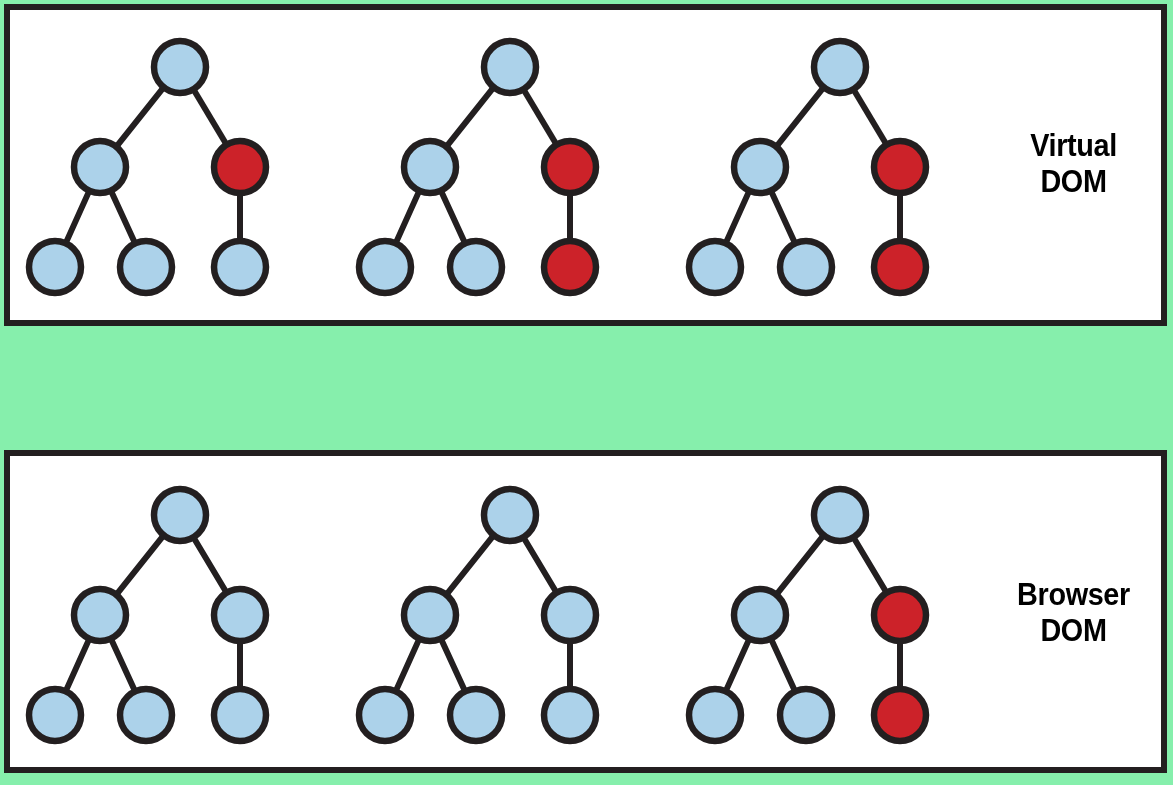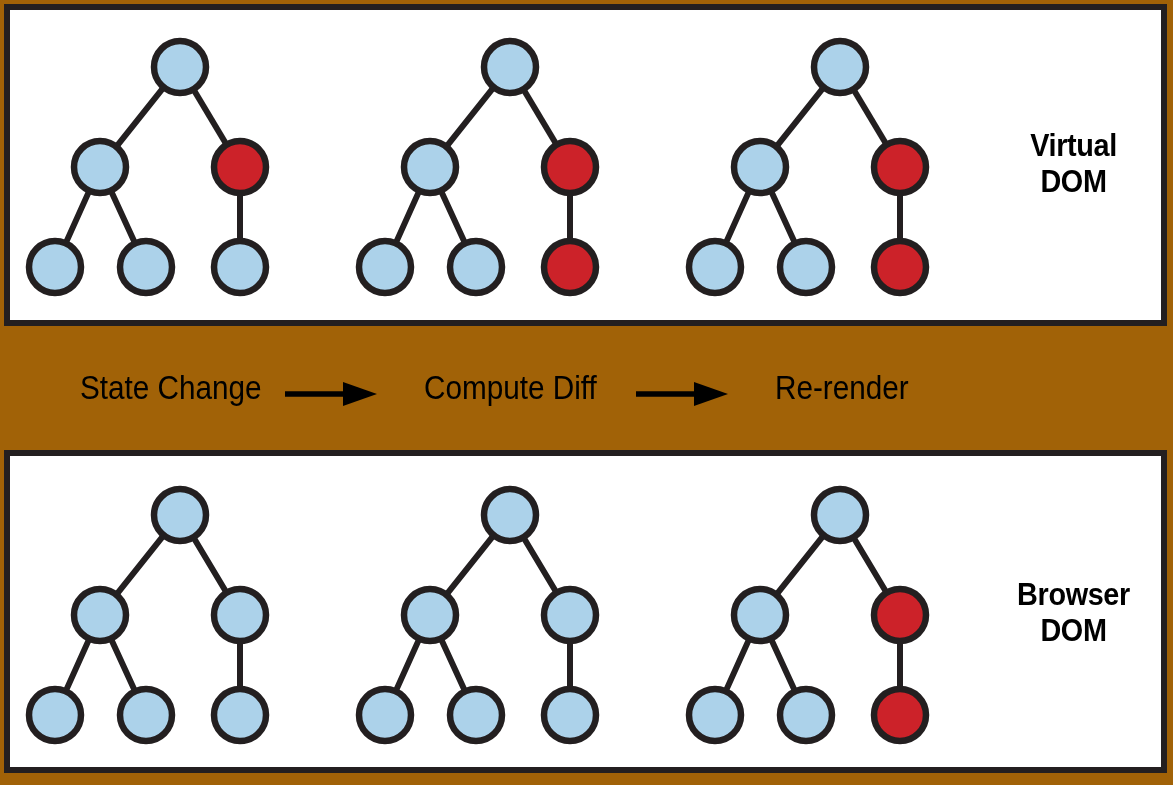--- a/index.html
+++ b/index.html
@@ -9,21 +9,21 @@
     background: #ffffff;
   }
   body {
     font-family: "Liberation Sans", "DejaVu Sans", sans-serif;
     -webkit-font-smoothing: antialiased;
   }
   #figure {
     position: relative;
     width: 1173px;
     height: 785px;
-    background: #a16207;
+    background: #86efac;
     overflow: hidden;
   }
 
   
   .panel {
     position: absolute;
     background: #ffffff;
     border: 6px solid #231f20;
     box-sizing: border-box;
   }
@@ -175,42 +175,20 @@
         <circle class="node node-blue" cx="111" cy="235" r="26"></circle>
         <circle class="node node-red" cx="205" cy="235" r="26"></circle>
       </svg>
     </div>
 
   <div id="label-virtual-dom" class="panel-label">
     <span>Virtual</span>
     <span>DOM</span>
   </div>
 
-  <div id="flow-row">
-
-    <div id="flow-label-state-change" class="flow-label">State Change</div>
-
-    <div id="flow-arrow-1" class="flow-arrow">
-      <svg width="96" height="28" viewBox="0 0 96 28">
-        <line class="arrow-shaft" x1="2" y1="14" x2="66" y2="14"></line>
-        <polygon class="arrow-head" points="60,2 94,14 60,26"></polygon>
-      </svg>
-    </div>
-
-    <div id="flow-label-compute-diff" class="flow-label">Compute Diff</div>
-
-    <div id="flow-arrow-2" class="flow-arrow">
-      <svg width="96" height="28" viewBox="0 0 96 28">
-        <line class="arrow-shaft" x1="2" y1="14" x2="66" y2="14"></line>
-        <polygon class="arrow-head" points="60,2 94,14 60,26"></polygon>
-      </svg>
-    </div>
-
-    <div id="flow-label-re-render" class="flow-label">Re-render</div>
-  </div>
 
   <div id="panel-browser-dom" class="panel"></div>
 
   <div class="tree" style="left:35px; top:480px;">
       <svg width="300" height="270" viewBox="0 0 300 270">
         <line class="edge" x1="130.00731885869382" y1="53.74085142663273" x2="79.99268114130618" y2="116.25914857336727"></line>
         <line class="edge" x1="157.34789813026063" y1="55.57983021710106" x2="192.65210186973937" y2="114.42016978289894"></line>
         <line class="edge" x1="55.15124774410885" y1="156.88611612420254" x2="29.84875225589115" y2="213.11388387579746"></line>
         <line class="edge" x1="75.02973459757146" y1="156.80377086428578" x2="100.97026540242854" y2="213.19622913571422"></line>
         <line class="edge" x1="205" y1="159" x2="205" y2="211"></line>

